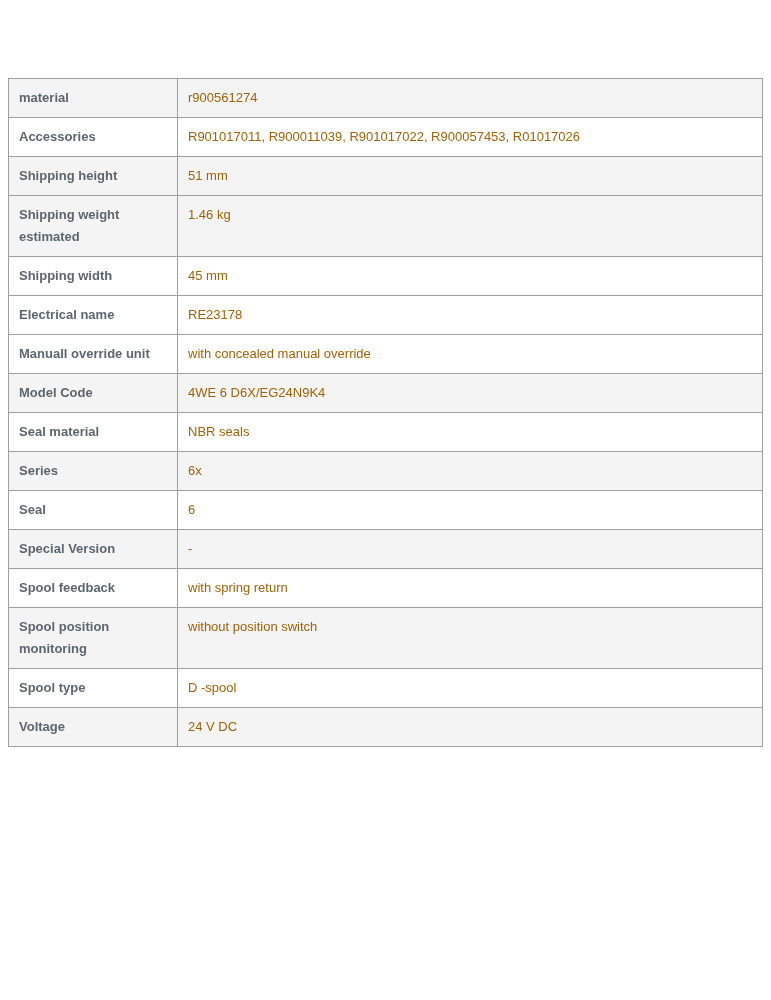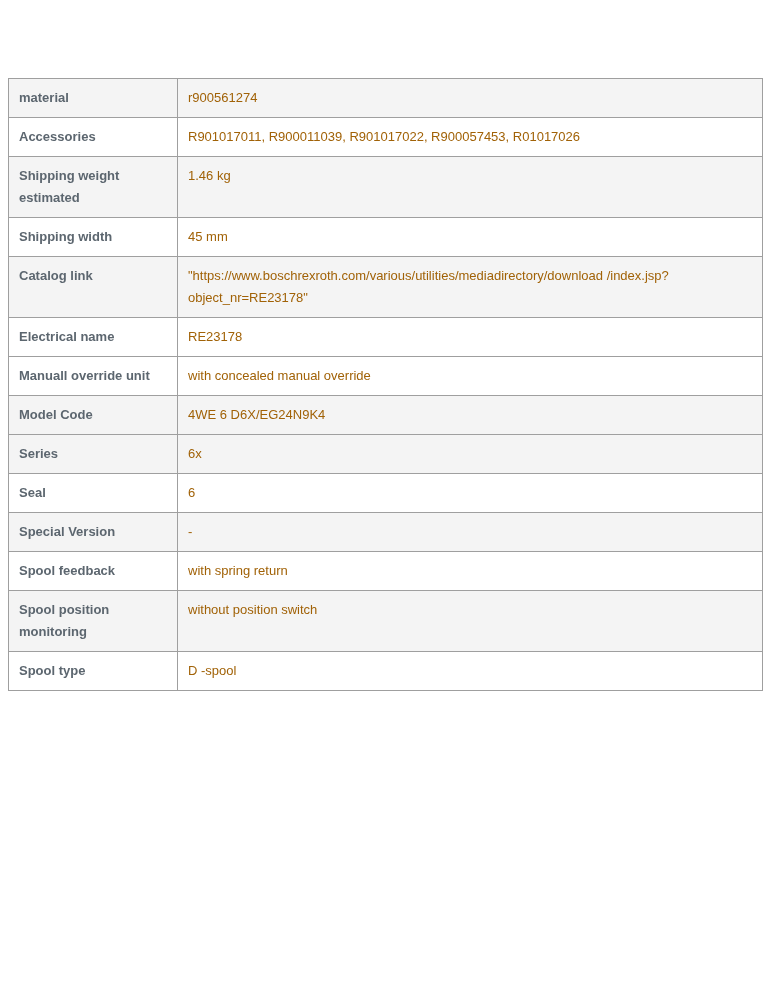--- a/index.html
+++ b/index.html
@@ -53,42 +53,46 @@
     <tbody>
       <tr class="row-shaded">
         <td class="cell-label">material</td>
         <td class="cell-value">r900561274</td>
       </tr>
       <tr class="row-plain">
         <td class="cell-label">Accessories</td>
         <td class="cell-value">R901017011, R900011039, R901017022, R900057453, R01017026</td>
       </tr>
       <tr class="row-shaded">
+        <td class="cell-label">Shipping height</td>
+        <td class="cell-value">51 mm</td>
+      </tr>
+      <tr class="row-shaded">
         <td class="cell-label">Shipping weight estimated</td>
         <td class="cell-value">1.46 kg</td>
       </tr>
       <tr class="row-plain">
         <td class="cell-label">Shipping width</td>
         <td class="cell-value">45 mm</td>
-      </tr>
-      <tr class="row-shaded">
-        <td class="cell-label">Catalog link</td>
-        <td class="cell-value">"https://www.boschrexroth.com/various/utilities/mediadirectory/download /index.jsp?object_nr=RE23178"</td>
       </tr>
       <tr class="row-plain">
         <td class="cell-label">Electrical name</td>
         <td class="cell-value">RE23178</td>
       </tr>
       <tr class="row-plain">
         <td class="cell-label">Manuall override unit</td>
         <td class="cell-value">with concealed manual override</td>
       </tr>
       <tr class="row-shaded">
         <td class="cell-label">Model Code</td>
         <td class="cell-value">4WE 6 D6X/EG24N9K4</td>
+      </tr>
+      <tr class="row-plain">
+        <td class="cell-label">Seal material</td>
+        <td class="cell-value">NBR seals</td>
       </tr>
       <tr class="row-shaded">
         <td class="cell-label">Series</td>
         <td class="cell-value">6x</td>
       </tr>
       <tr class="row-plain">
         <td class="cell-label">Seal</td>
         <td class="cell-value">6</td>
       </tr>
       <tr class="row-shaded">
@@ -100,15 +104,19 @@
         <td class="cell-value">with spring return</td>
       </tr>
       <tr class="row-shaded">
         <td class="cell-label">Spool position monitoring</td>
         <td class="cell-value">without position switch</td>
       </tr>
       <tr class="row-plain">
         <td class="cell-label">Spool type</td>
         <td class="cell-value">D -spool</td>
       </tr>
+      <tr class="row-shaded">
+        <td class="cell-label">Voltage</td>
+        <td class="cell-value">24 V DC</td>
+      </tr>
     </tbody>
   </table>
 </div>
 
 </body></html>

